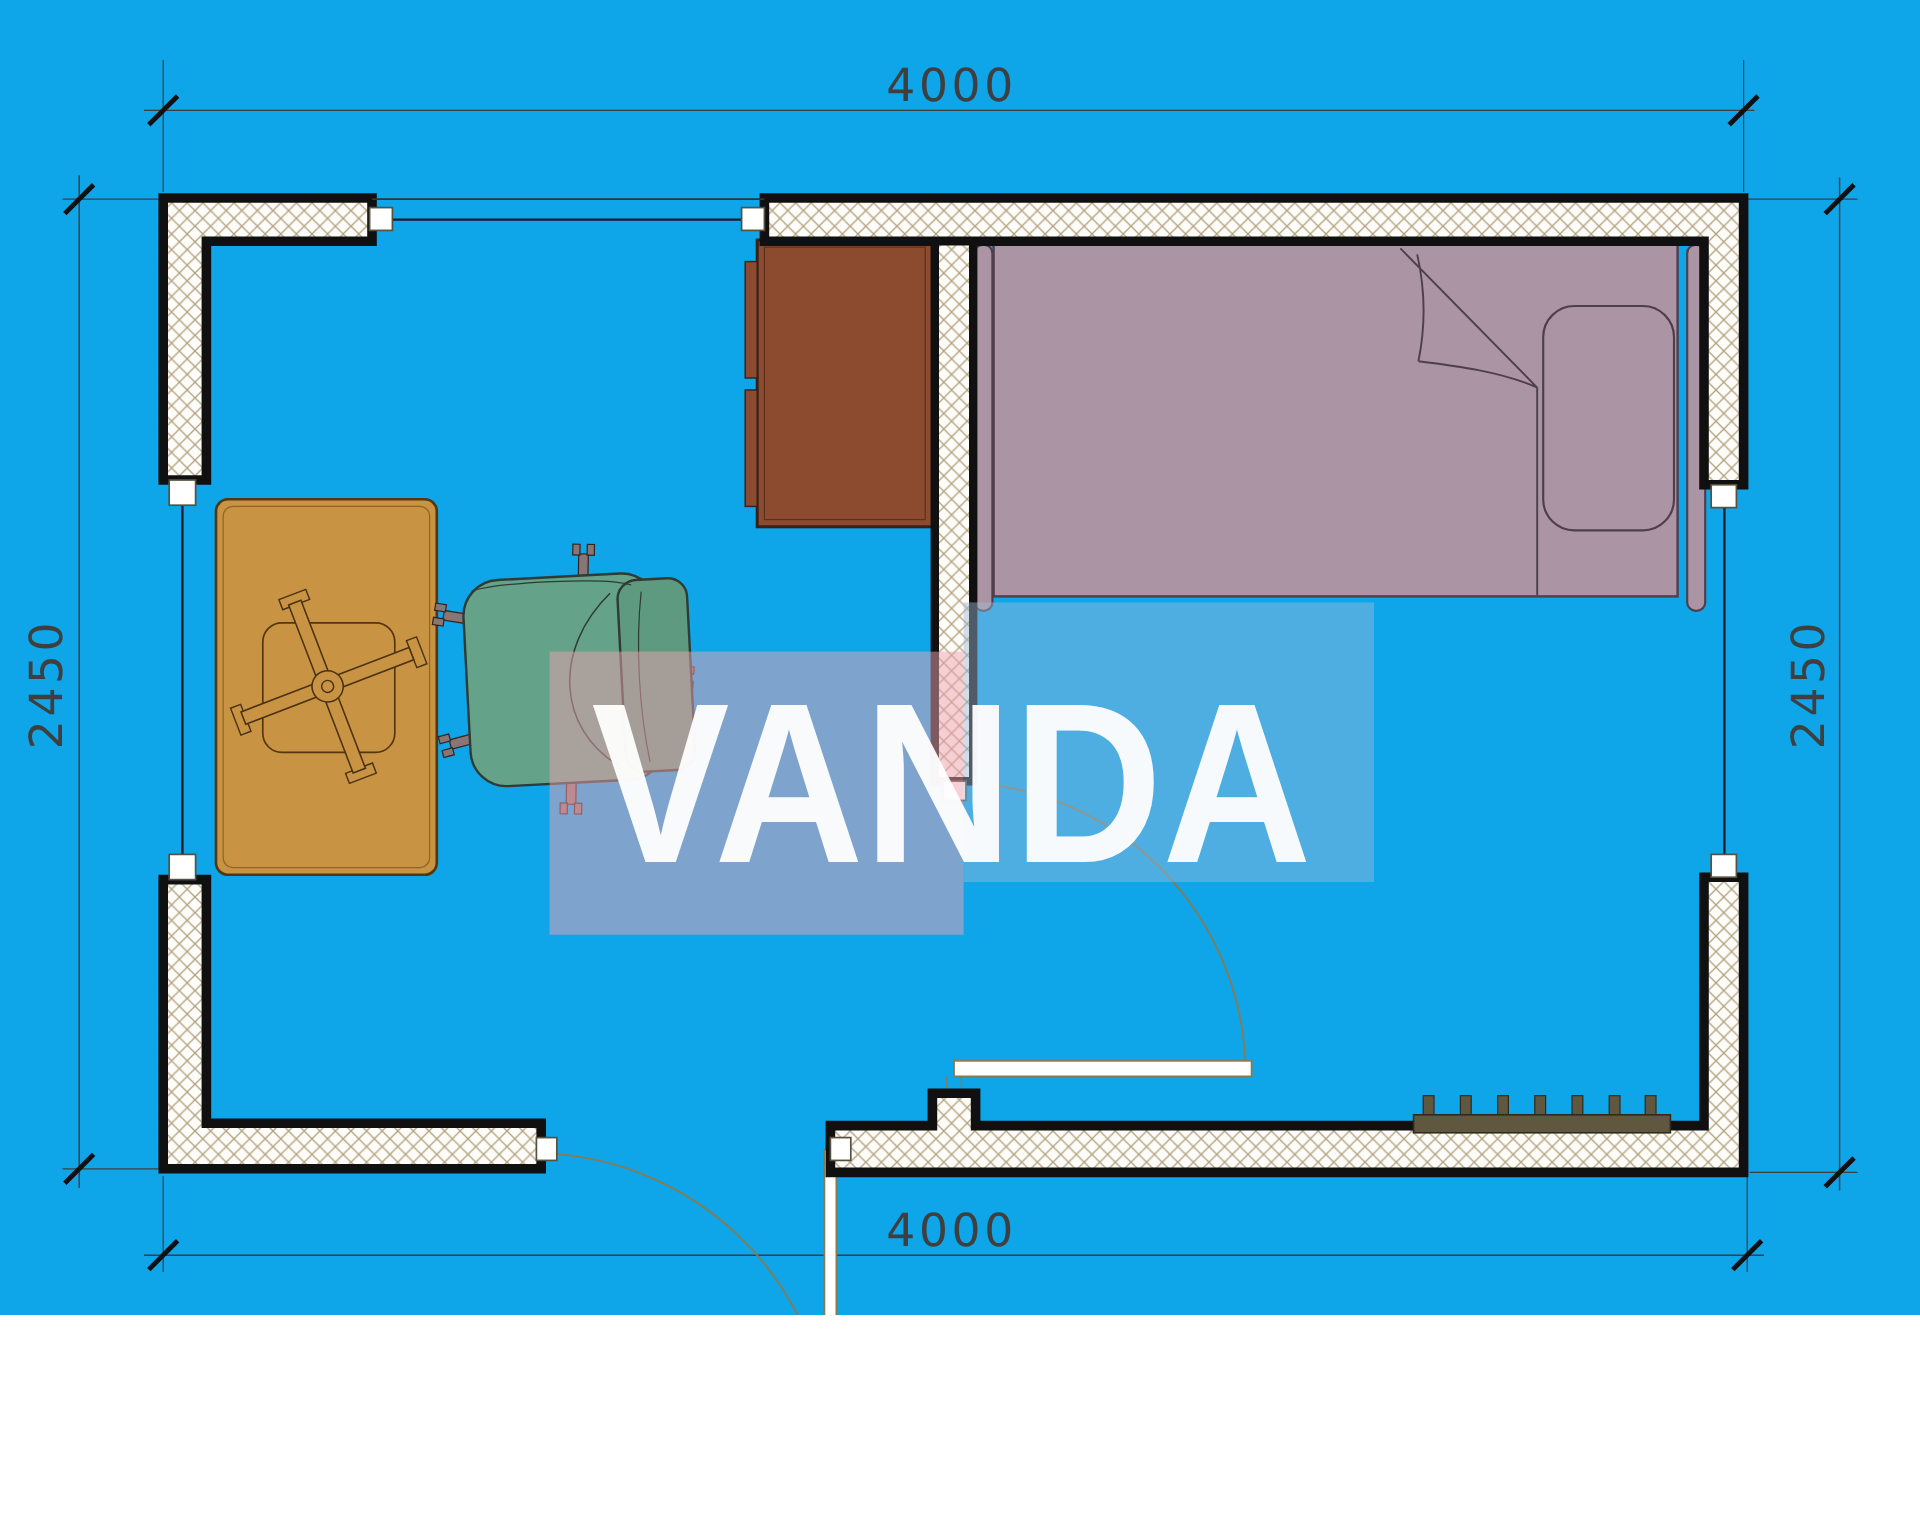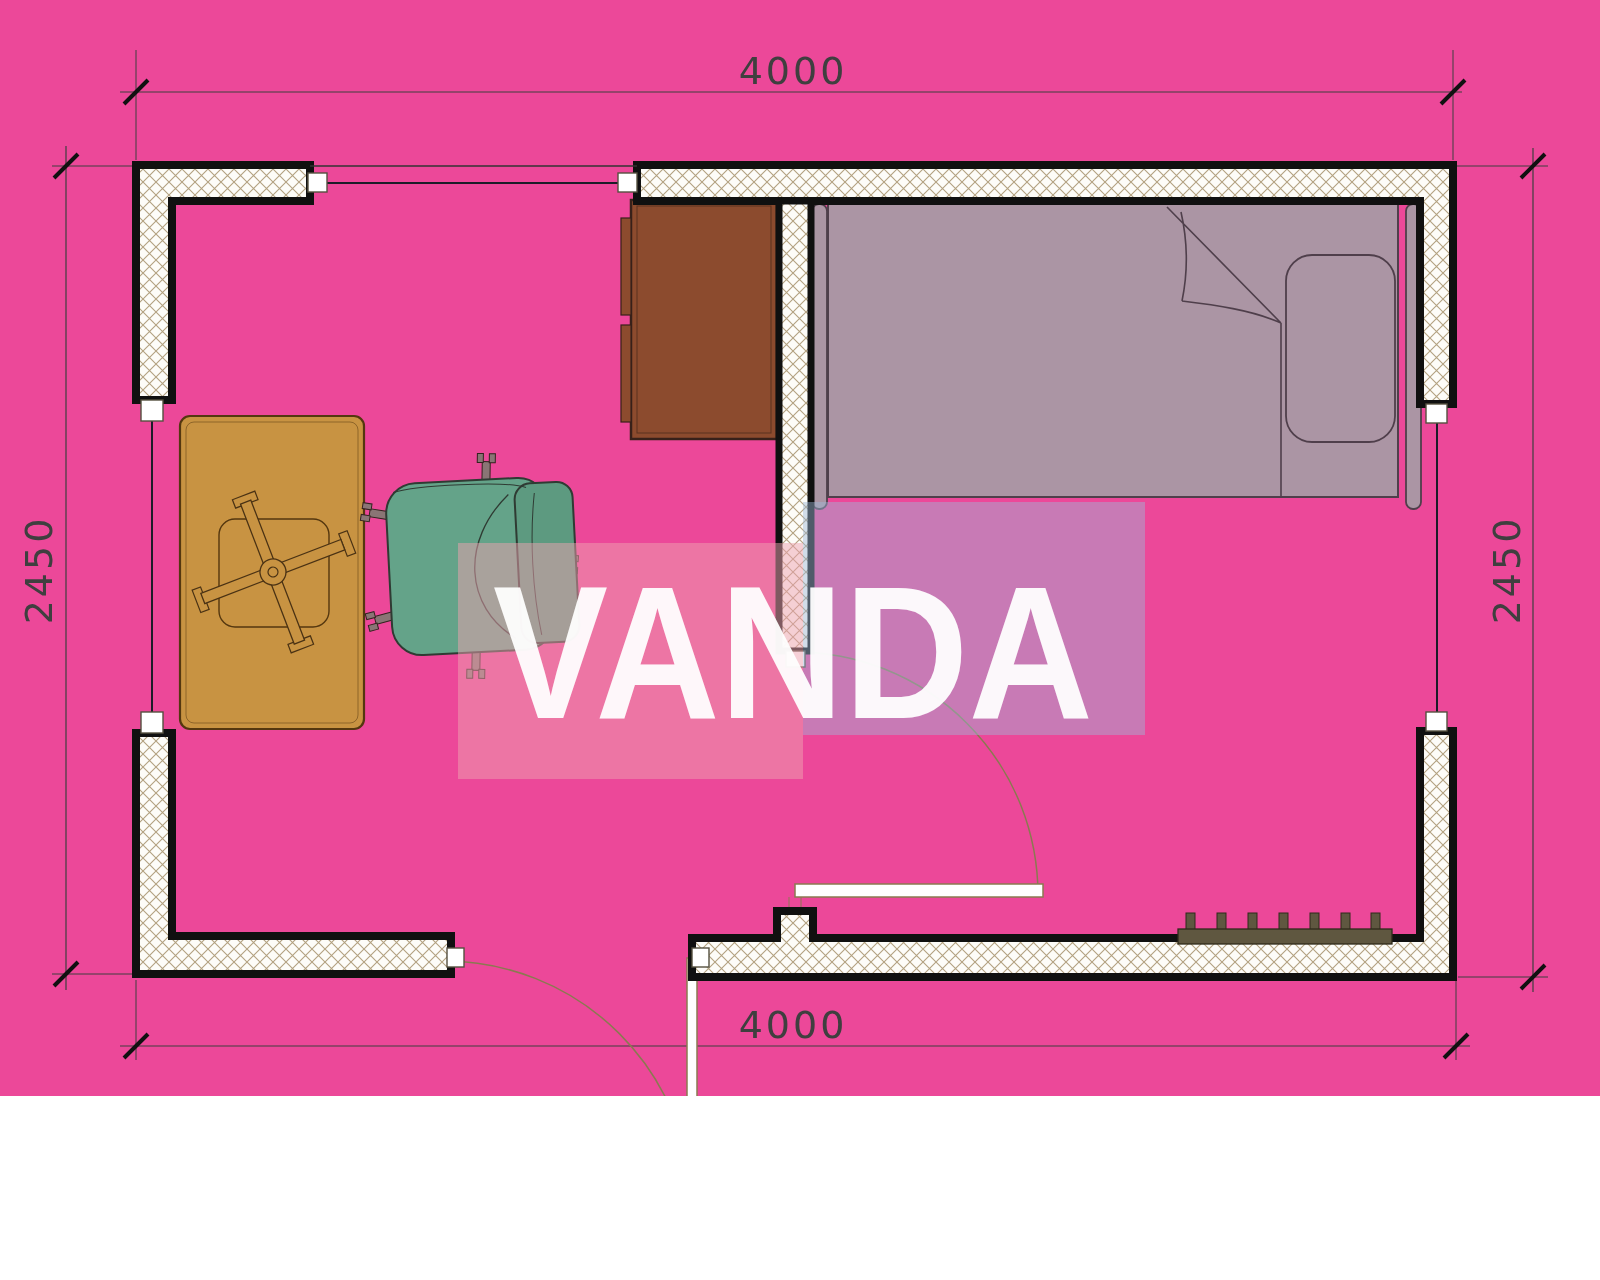--- a/index.html
+++ b/index.html
@@ -1,17 +1,17 @@
 <!DOCTYPE html>
 <html><head>
 <meta charset="utf-8">
 <style>
   html,body{margin:0;padding:0;background:#ffffff;}
   body{font-family:"DejaVu Sans","Liberation Sans",sans-serif;}
-  .plan-wrap{width:1600px;height:1096px;position:relative;background:#ec4899;overflow:hidden;}
+  .plan-wrap{width:1600px;height:1096px;position:relative;background:#0ea5e9;overflow:hidden;}
   svg{display:block;}
   text.dim{font-family:"DejaVu Sans","Liberation Sans",sans-serif;font-size:38px;fill:#3f3f3f;letter-spacing:3px;}
   text.wm{font-family:"Liberation Sans","DejaVu Sans",sans-serif;font-weight:bold;fill:#ffffff;opacity:.95;}
 </style>
 </head>
 <body>
 
 <div class="plan-wrap">
 <svg width="1600" height="1280" viewBox="0 0 1600 1280" xmlns="http://www.w3.org/2000/svg">
   <defs>

